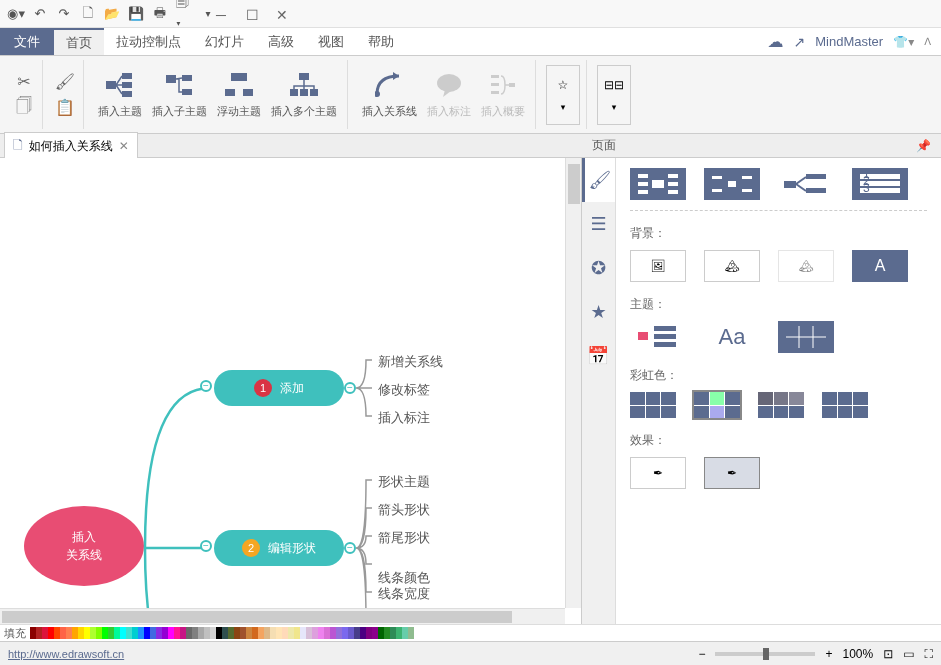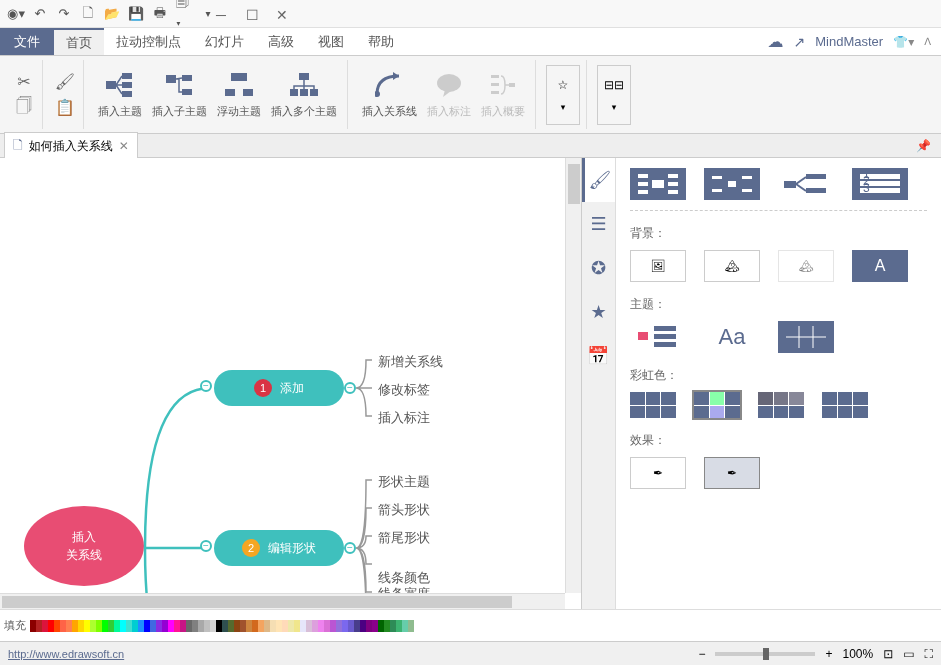--- a/index.html
+++ b/index.html
@@ -68,21 +68,21 @@
 .sp-row { display:flex; gap:18px; flex-wrap:wrap; margin-bottom:8px; }
 .sp-item { width:56px; height:32px; background:#5b6b8f; display:flex; align-items:center; justify-content:center; cursor:pointer; }
 .sp-item svg { fill:#fff; }
 .sp-divider { border-top:1px dashed #ccc; margin:10px 0; }
 .sp-swatch { width:46px; height:26px; cursor:pointer; display:grid; grid-template-columns:1fr 1fr 1fr; grid-template-rows:1fr 1fr; gap:1px; }
 .sp-swatch div { background:#5b6b8f; }
 .sp-swatch.sel { outline:2px solid #888; }
 .aa { font-size:22px; color:#5b6b8f; display:flex; align-items:center; justify-content:center; width:56px; }
 
 
-.colorbar { height:32px; display:flex; align-items:center; background:#fff; border-top:1px solid #ddd; }
+.colorbar { height:17px; display:flex; align-items:center; background:#fff; border-top:1px solid #ddd; }
 .colorbar-label { padding:0 4px; font-size:11px; color:#555; }
 .color-swatches { display:flex; height:12px; flex:1; }
 .csw { width:6px; height:12px; }
 
 
 .statusbar { height:24px; background:#f0f0f0; border-top:1px solid #ccc; display:flex; align-items:center; padding:0 8px; gap:10px; }
 .url { color:#5b6b8f; text-decoration:underline; font-size:11px; }
 .statusbar-right { margin-left:auto; display:flex; align-items:center; gap:10px; }
 .zoom-slider { width:100px; height:4px; background:#ccc; position:relative; }
 .zoom-thumb { position:absolute; left:48px; top:-4px; width:6px; height:12px; background:#666; }
@@ -238,20 +238,21 @@
   </div>
 </div>
 
 <div class="doctab-bar">
   <div class="doctab">
     <span style="color:#5b6b8f">🗋</span>
     <span>如何插入关系线</span>
     <span class="doctab-close">✕</span>
   </div>
   <div style="flex:1"></div>
+  <span style="padding-right:300px;color:#555">页面</span>
   <span class="pin-icon">📌</span>
 </div>
 
 <div class="main">
   <div class="canvas-wrap">
     <div class="canvas">
 
       <div class="root-node">
           <span style="white-space:pre-line">插入
 关系线</span>

